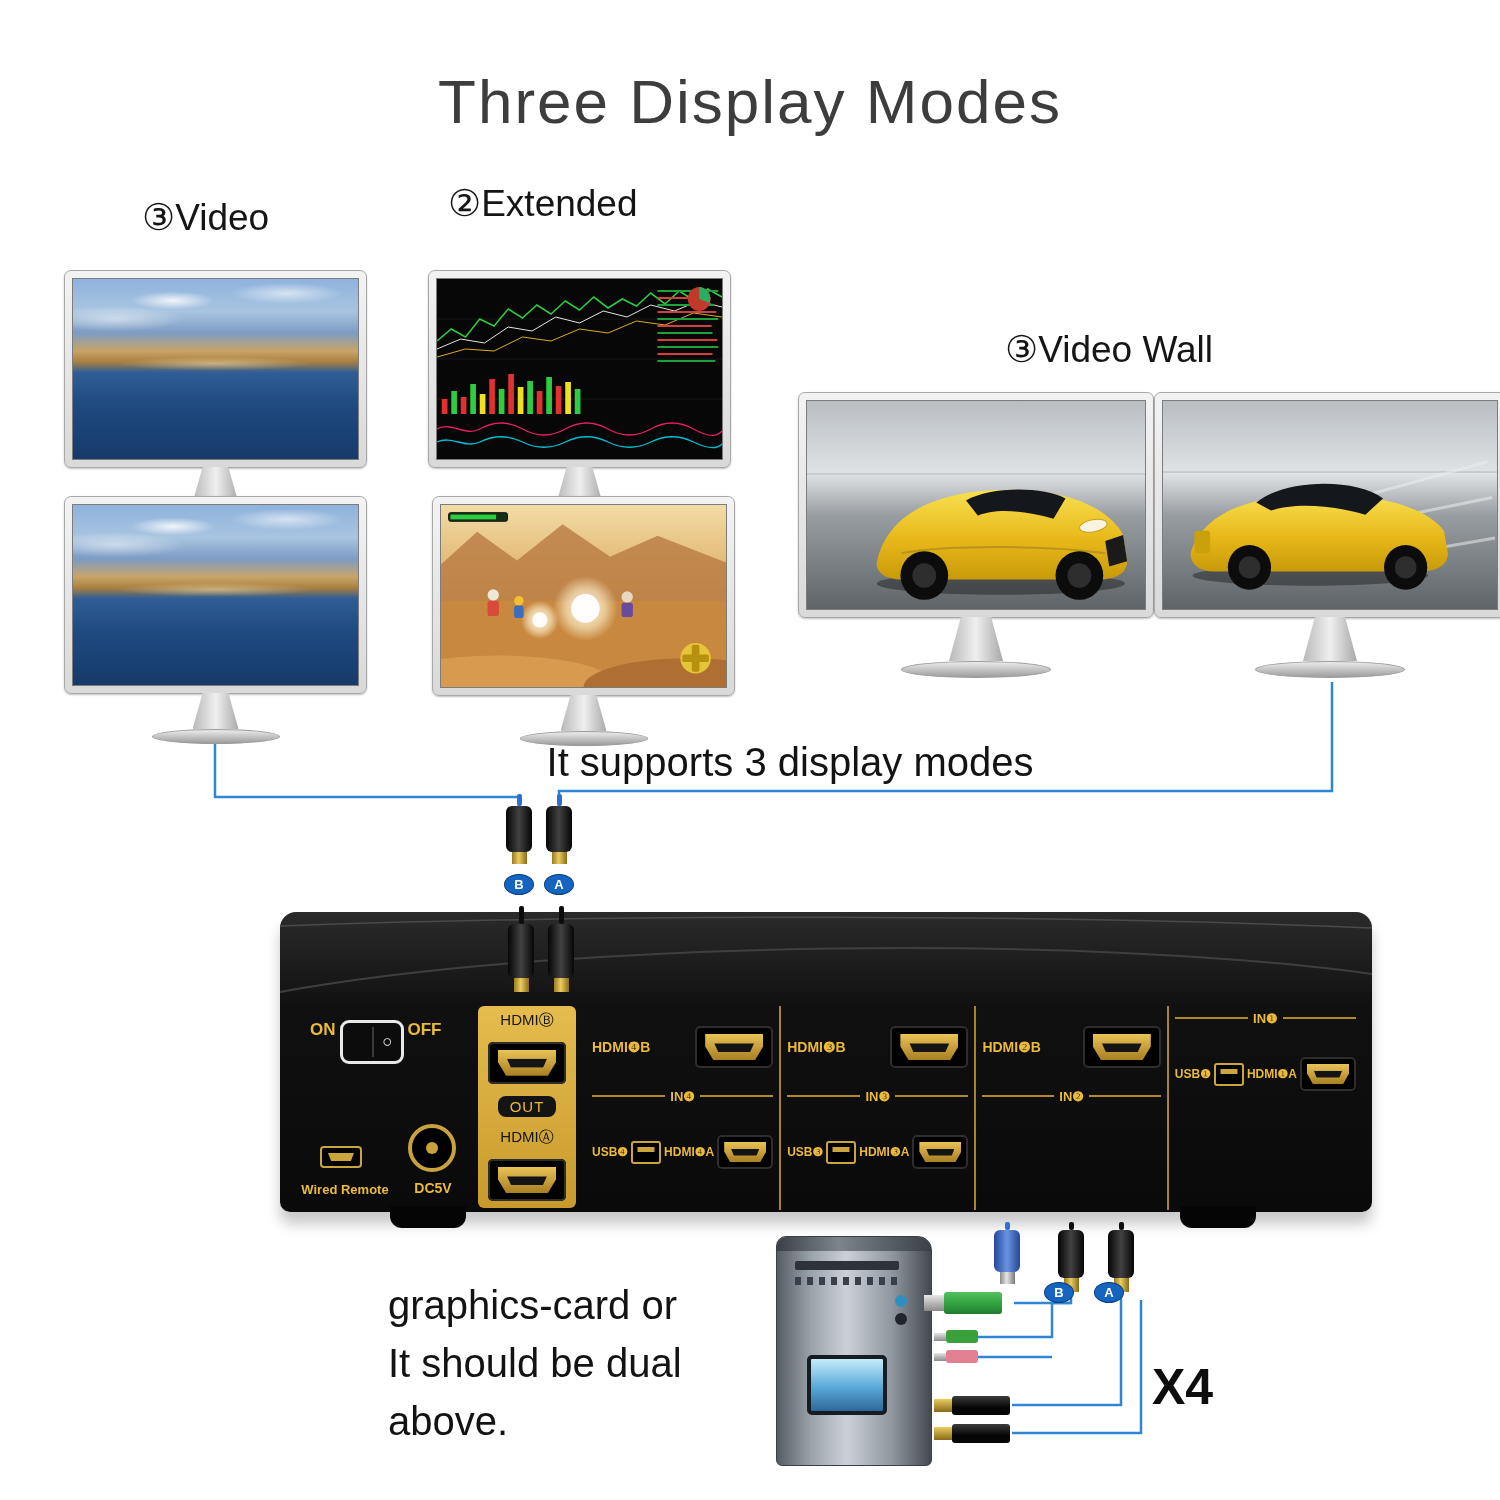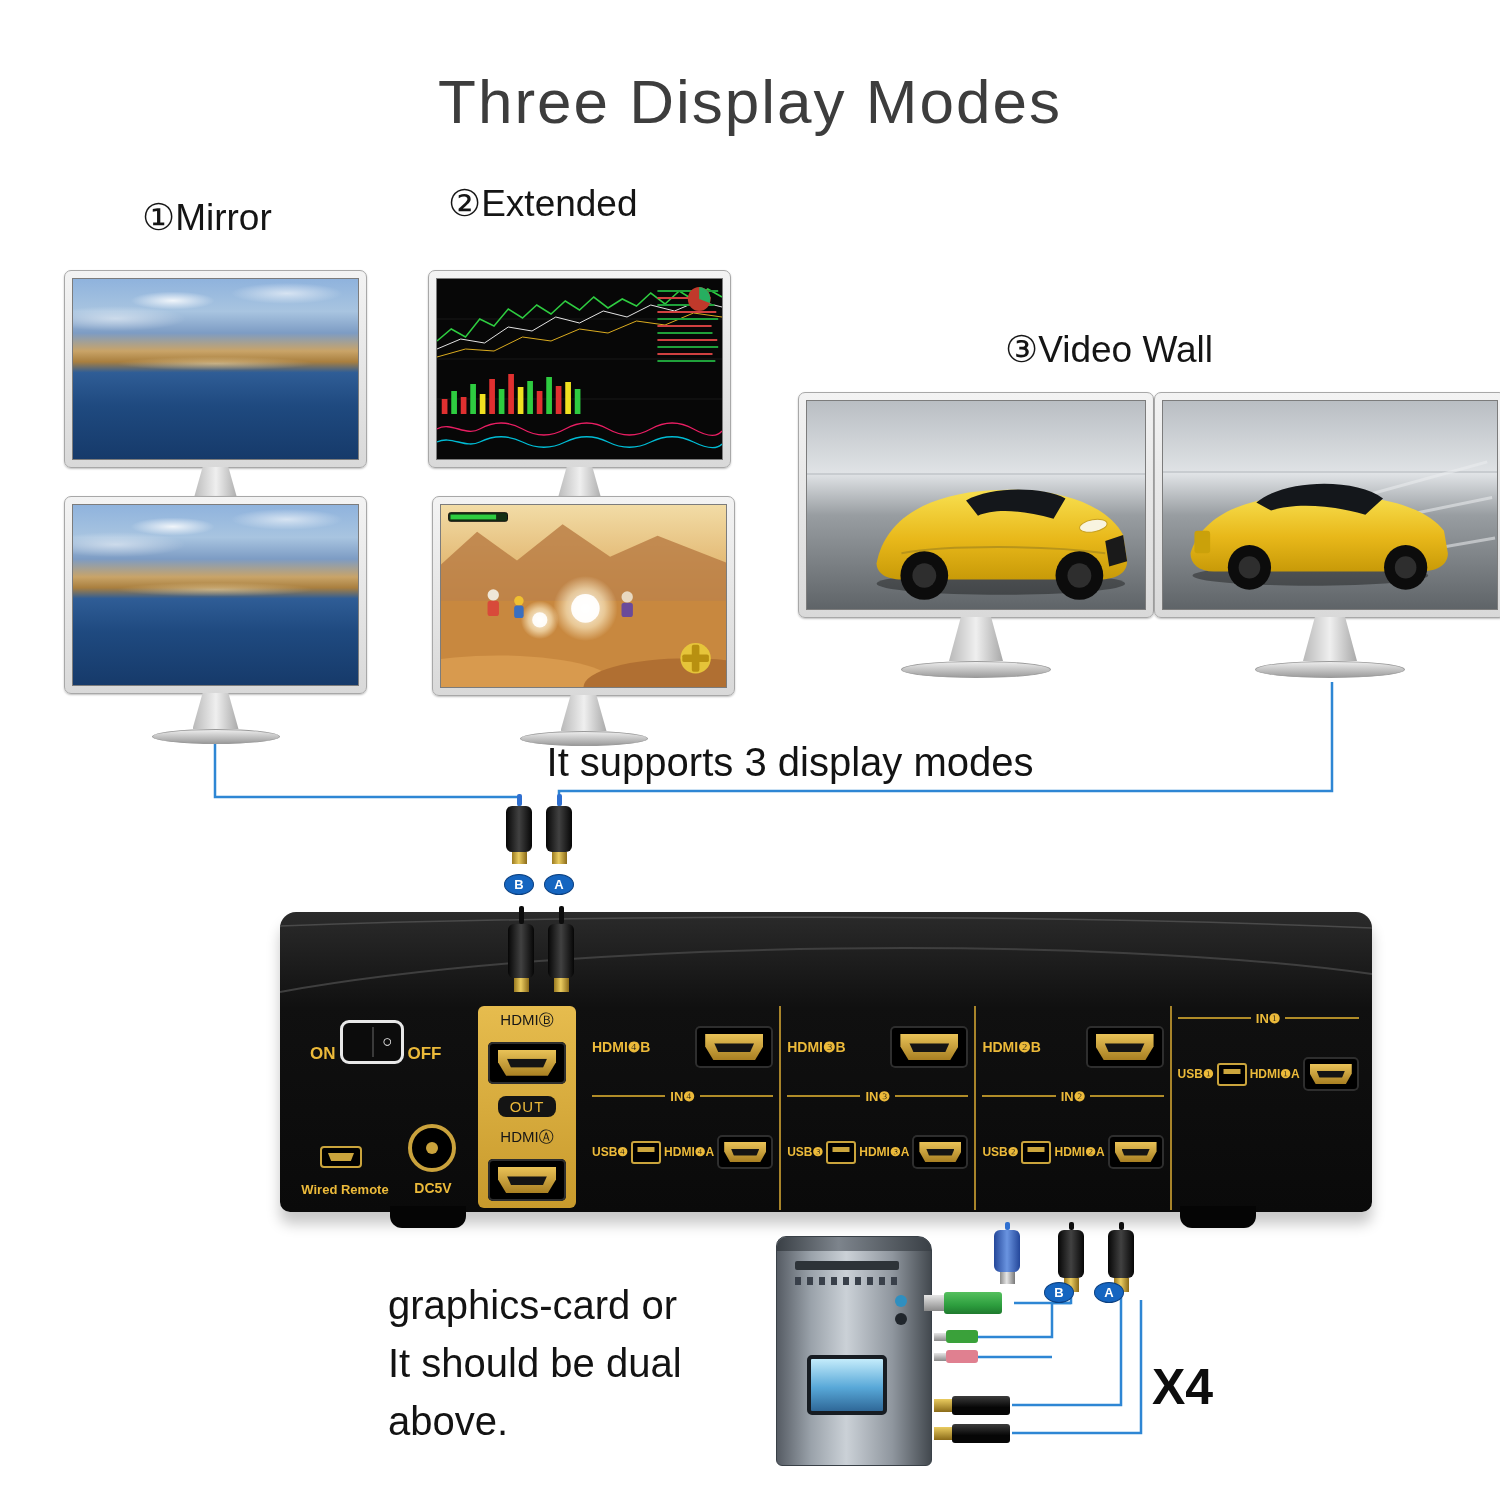--- a/index.html
+++ b/index.html
@@ -34,21 +34,21 @@
   
   #wires{position:absolute;left:0;top:0;z-index:1;pointer-events:none}
 
   
   #kvm{position:absolute;left:280px;top:912px;width:1092px;height:300px;z-index:2;
        background:linear-gradient(180deg,#2b2b2b,#101010 32%,#0a0a0a);border-radius:16px 16px 10px 10px;
        box-shadow:0 12px 14px rgba(0,0,0,.22)}
   #kvm .topcurve{position:absolute;left:0;top:0}
   .kvm-foot{position:absolute;bottom:-16px;width:76px;height:22px;background:#050505;border-radius:0 0 12px 12px}
 
-  .power{position:absolute;left:30px;top:108px;display:flex;align-items:flex-end;gap:4px}
+  .power{position:absolute;left:30px;top:108px;display:flex;align-items:flex-start;gap:4px}
   .pw-lbl{font-size:17px;font-weight:bold;color:#ecba3a}
   .rocker{width:64px;height:44px;background:#0c0c0c;border:3px solid #e8e8e8;border-radius:9px;position:relative}
   .rocker::before{content:"";position:absolute;left:50%;top:4px;bottom:4px;width:2px;background:#3a3a3a}
   .rocker::after{content:"○";position:absolute;right:8px;top:50%;transform:translateY(-52%);color:#f2f2f2;font-size:17px;font-weight:bold}
 
   .out-panel{position:absolute;left:198px;top:94px;width:98px;height:202px;background:linear-gradient(180deg,#e6bc4e,#c89a2c);border-radius:6px;
              display:flex;flex-direction:column;align-items:center;justify-content:space-between;padding:5px 0 7px}
   .out-lbl{font-size:15px;font-weight:normal;color:#161616}
   .out-badge{background:#141414;color:#eab83a;font-size:15px;font-weight:normal;padding:2px 12px;border-radius:8px;letter-spacing:1px}
 
@@ -115,21 +115,21 @@
     <path d="M1332,682 V791 H559 V808"></path>
     <path d="M1014,1303 H1071 V1294"></path>
     <path d="M978,1337 H1052 V1303 H1071"></path>
     <path d="M978,1357 H1052"></path>
     <path d="M1012,1405 H1121 V1294"></path>
     <path d="M1012,1433 H1141 V1300"></path>
   </g>
 </svg>
 
 <div id="title">Three Display Modes</div>
-<div class="mode-label" id="lbl-mirror">①Mirror</div>
+<div class="mode-label" id="lbl-mirror">③Video</div>
 <div class="mode-label" id="lbl-extended">②Extended</div>
 <div class="mode-label" id="lbl-videowall">③Video Wall</div>
 <div id="caption">It supports 3 display modes</div>
 <div id="note">
   <div>graphics-card or</div>
   <div>It should be dual</div>
   <div>above.</div>
 </div>
 <div id="x4">X4</div>
 
@@ -376,28 +376,20 @@
         <span class="glbl">HDMI❷B</span>
         <div class="hdmi-port">
             <i></i>
           </div>
       </div>
       <div class="gdiv">
           <span class="dline"></span>
           <span class="glbl">IN❷</span>
           <span class="dline"></span>
         </div>
-      <div class="grow bottom">
-        <span class="glbl small">USB❷</span>
-        <div class="usb-port"></div>
-        <span class="glbl small">HDMI❷A</span>
-        <div class="hdmi-port sm">
-            <i></i>
-          </div>
-      </div>
     </div>
 
     <div class="group">
       <div class="gdiv">
           <span class="dline"></span>
           <span class="glbl">IN❶</span>
           <span class="dline"></span>
         </div>
       <div class="grow bottom">
         <span class="glbl small">USB❶</span>

